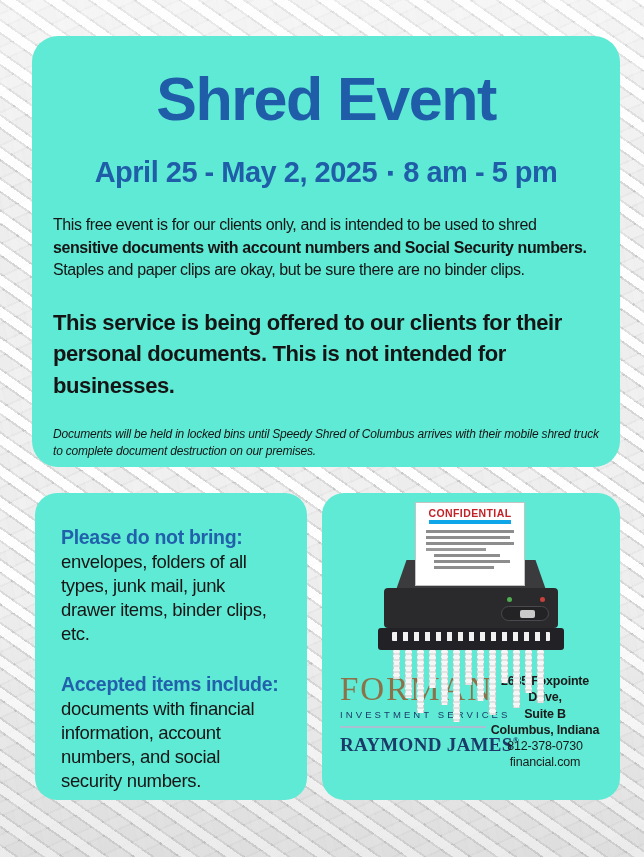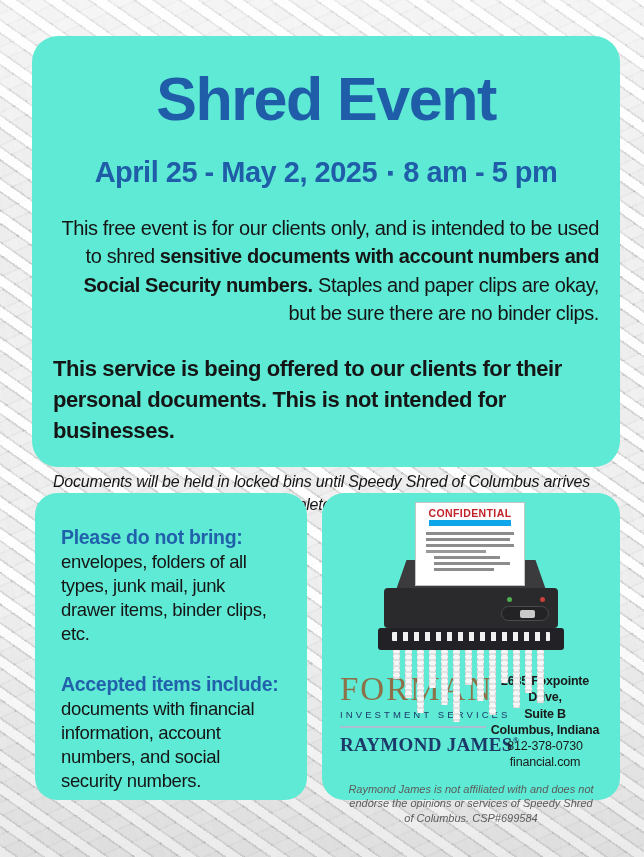--- a/index.html
+++ b/index.html
@@ -42,24 +42,24 @@
     margin-top: 22px;
     text-align: center;
     font-size: 29px;
     font-weight: bold;
     letter-spacing: -0.5px;
     color: #1f5da8;
     white-space: nowrap;
   }
   .date-sep { font-size: 19px; margin: 0 10px; vertical-align: 3px; }
   .hero-card p { margin: 25px 21px 0; color: #151515; }
-  .intro { font-size: 20px; line-height: 1.42; letter-spacing: -0.4px; text-align: right; }
+  .intro { font-size: 16px; line-height: 1.42; letter-spacing: -0.4px; }
   .intro strong { letter-spacing: -0.4px; }
   .service-note { font-size: 22px; font-weight: bold; line-height: 1.42; letter-spacing: -0.4px; }
-  .locked-note { font-size: 16px; font-style: italic; line-height: 1.4; letter-spacing: -0.2px; color: #1c1c1c; }
+  .locked-note { font-size: 12px; font-style: italic; line-height: 1.4; letter-spacing: -0.2px; color: #1c1c1c; }
 
   
   .items-card { left: 35px; top: 493px; width: 272px; height: 307px; padding: 33px 26px; }
   .items-card h2 {
     font-size: 19.5px;
     font-weight: bold;
     color: #2160ab;
     letter-spacing: -0.3px;
   }
   .items-card p {
@@ -76,21 +76,21 @@
 
   
   .shredder { position: relative; width: 180px; height: 168px; margin: 0 auto; }
   .paper {
     position: absolute; left: 34px; top: 0; width: 110px; height: 84px;
     background: #fff; border: 1px solid #c4c4c4; z-index: 2; text-align: center;
   }
   .stamp {
     display: inline-block; 
     font-size: 10.5px; font-weight: bold; letter-spacing: .4px;
-    color: #c22127; border-bottom: 6px solid #0ea5e9; padding-bottom: 1px;
+    color: #c22127; border-bottom: 4px solid #0ea5e9; padding-bottom: 1px;
   }
   .docline { height: 3px; background: #8d8d8d; margin: 3px 10px 0; }
   .docline.d1 { margin-top: 6px; }
   .docline.d2 { margin-right: 14px; }
   .docline.d3 { margin-right: 10px; }
   .docline.d4 { margin-right: 38px; background: #9a9a9a; }
   .docline.d5 { margin-left: 18px; margin-right: 24px; }
   .docline.d6 { margin-left: 18px; margin-right: 14px; }
   .docline.d7 { margin-left: 18px; margin-right: 30px; }
   .feed {
@@ -253,14 +253,13 @@
     </div>
     <div class="addr-col">
       <div class="b">2635 Foxpointe Drive,</div>
       <div class="b">Suite B</div>
       <div class="b">Columbus, Indiana</div>
       <div>812-378-0730</div>
       <div>financial.com</div>
     </div>
   </div>
 
-  <p class="disclaimer">Raymond James is not affiliated with and does not endorse the opinions or services of Speedy Shred of Columbus. CSP#699584</p>
 </aside>
 
 </body></html>

